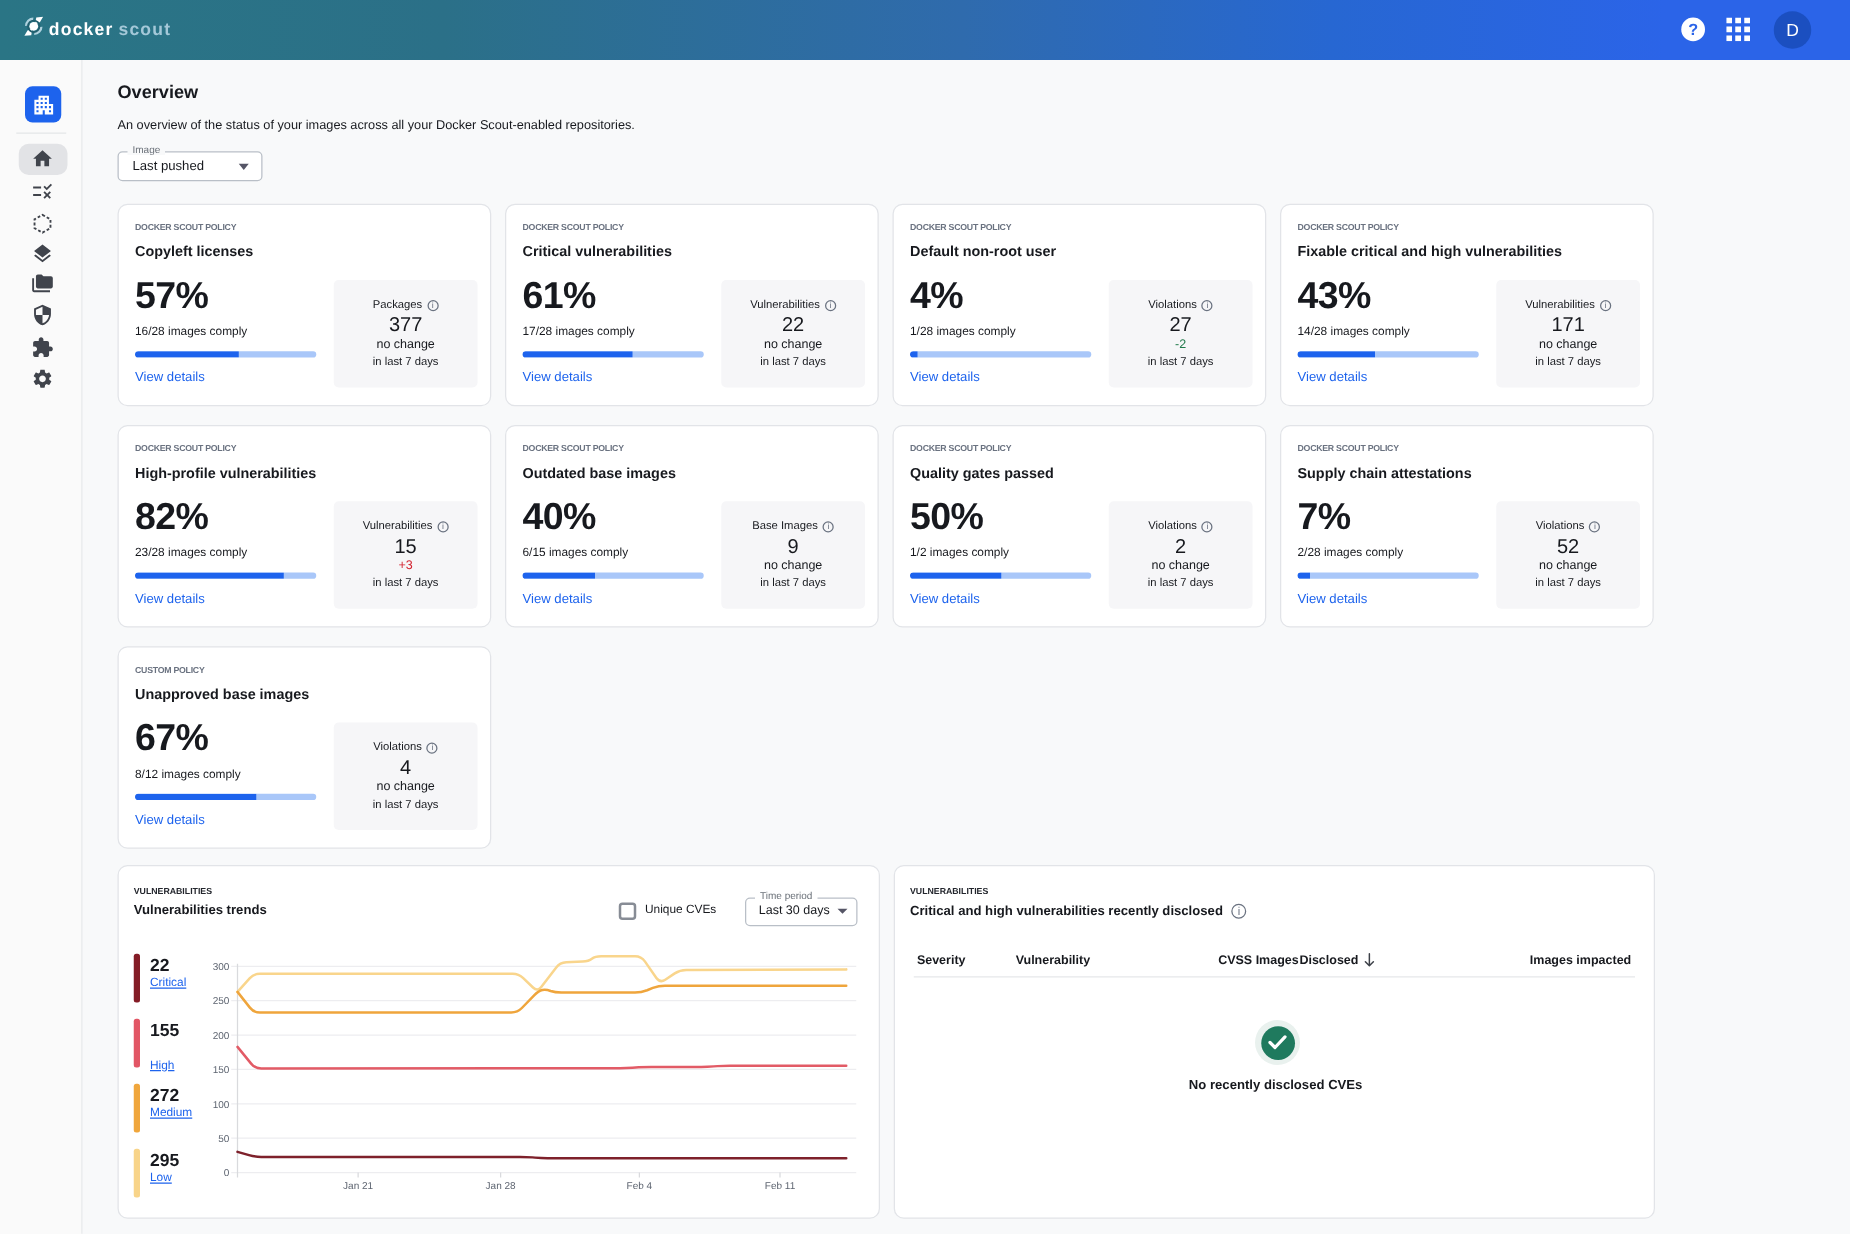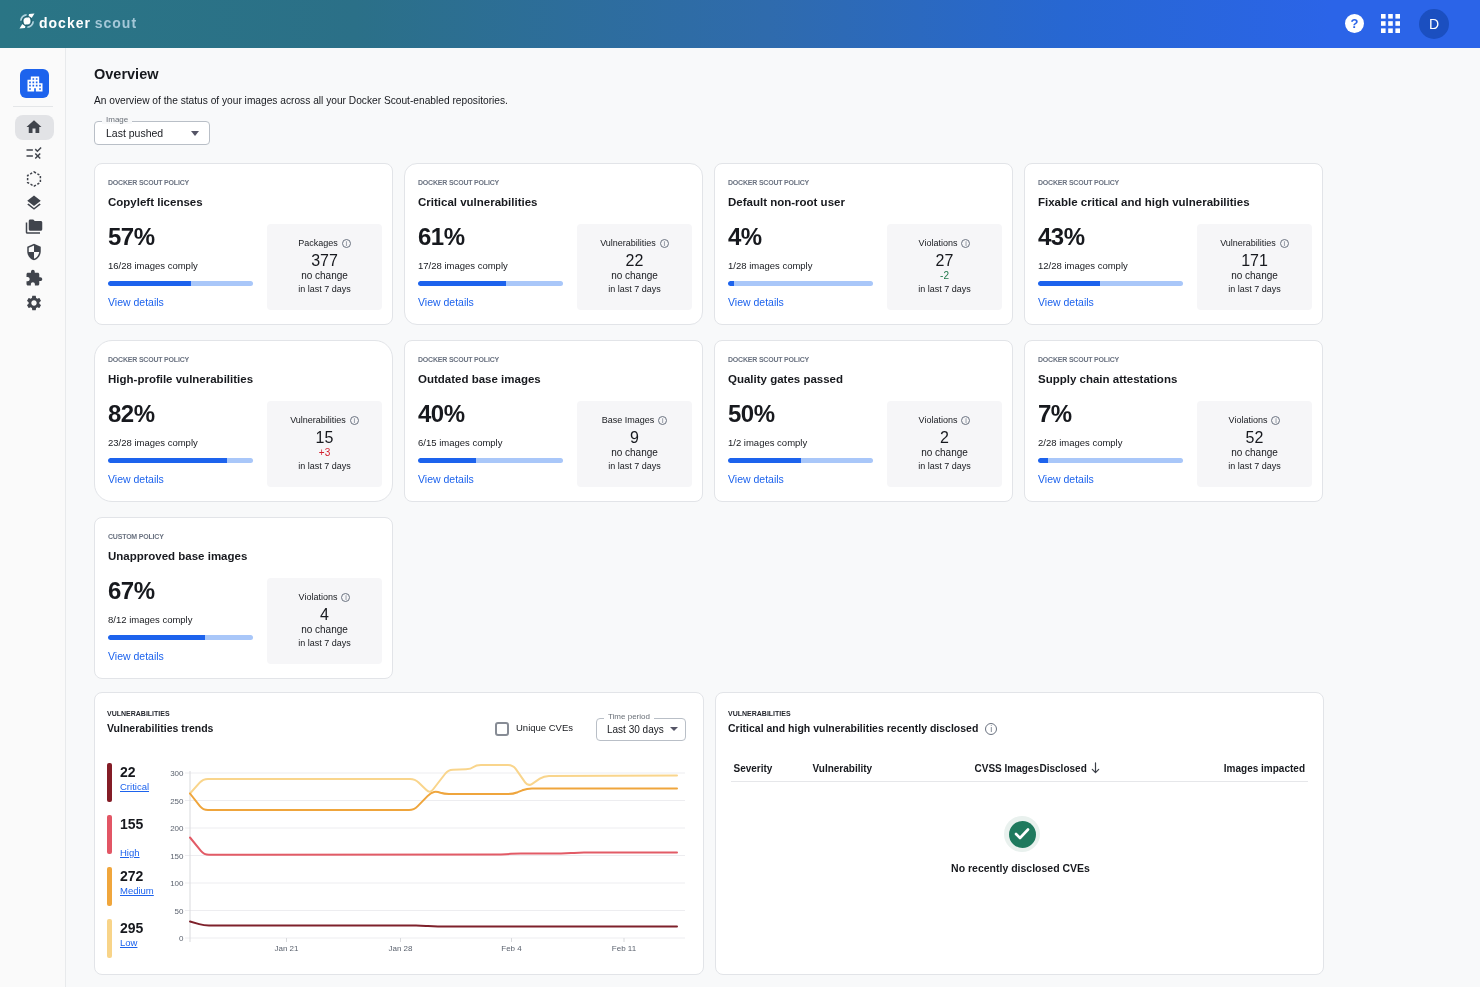--- a/index.html
+++ b/index.html
@@ -29,21 +29,21 @@
 
 .sel { position:absolute; background:#fff; border:1px solid #b9bfc7; border-radius:4px; }
 .sel .lab { position:absolute; top:-7px; font-size:8px; color:#6a7078; padding:0 4px; line-height:9px; }
 .sel .val { position:absolute; left:11px; top:50%; transform:translateY(-50%); font-size:10.5px; }
 .caret { position:absolute; right:10px; top:50%; margin-top:-2px; width:0; height:0;
   border-left:4.4px solid transparent; border-right:4.4px solid transparent; border-top:5px solid #556; }
 
 .card { position:absolute; width:299px; height:162px; background:#fff; border:1px solid #e2e4e8; border-radius:8px; }
 .card .plabel { position:absolute; left:13px; top:15px; font-size:7px; font-weight:bold; letter-spacing:-0.2px; line-height:7px; color:#6a7280; }
 .card .ptitle { position:absolute; left:13px; top:32px; font-size:11.5px; font-weight:bold; line-height:12px; white-space:nowrap; }
-.card .pct { position:absolute; left:13px; top:62px; font-size:24px; font-weight:bold; line-height:21px; letter-spacing:-0.5px; }
+.card .pct { position:absolute; left:13px; top:62px; font-size:30px; font-weight:bold; line-height:21px; letter-spacing:-0.5px; }
 .card .comply { position:absolute; left:13px; top:96.5px; font-size:9.5px; line-height:9.5px; }
 .card .track { position:absolute; left:13px; top:117px; width:145px; height:5px; border-radius:3px; background:#a9c7f9; overflow:hidden; }
 .card .fill { height:5px; background:#1d63ed; border-radius:3px 0 0 3px; }
 .card .vlink { position:absolute; left:13px; top:133px; font-size:10.5px; line-height:11px; color:#1d63ed; }
 .card .statbox { position:absolute; left:172px; top:60px; width:115px; height:86px; border-radius:4px; background:#f6f6f8; text-align:center; }
 .statbox .slab { position:absolute; left:0; width:115px; top:15px; font-size:9px; line-height:9px; }
 .statbox .snum { position:absolute; left:0; width:115px; top:29px; font-size:16px; font-weight:normal; line-height:15px; }
 .statbox .strend { position:absolute; left:0; width:115px; top:47px; font-size:10px; line-height:10px; }
 .statbox .snote { position:absolute; left:0; width:115px; top:61px; font-size:9px; line-height:9px; }
 .green { color:#217a4b; } .red { color:#d3222f; }
@@ -138,21 +138,21 @@
       <div class="fill" style="width:57%"></div>
     </div>
   <div class="vlink">View details</div>
   <div class="statbox">
     <div class="slab">Packages<span class="info">i</span></div>
     <div class="snum">377</div>
     <div class="strend">no change</div>
     <div class="snote">in last 7 days</div>
   </div>
 </div>
-<div class="card" style="left:404px; top:163px;border-radius:13px;">
+<div class="card" style="left:404px; top:163px;">
   <div class="plabel">DOCKER SCOUT POLICY</div>
   <div class="ptitle">Critical vulnerabilities</div>
   <div class="pct">61%</div>
   <div class="comply">17/28 images comply</div>
   <div class="track">
       <div class="fill" style="width:61%"></div>
     </div>
   <div class="vlink">View details</div>
   <div class="statbox">
     <div class="slab">Vulnerabilities<span class="info">i</span></div>
@@ -174,33 +174,33 @@
     <div class="slab">Violations<span class="info">i</span></div>
     <div class="snum">27</div>
     <div class="strend green">-2</div>
     <div class="snote">in last 7 days</div>
   </div>
 </div>
 <div class="card" style="left:1024px; top:163px;">
   <div class="plabel">DOCKER SCOUT POLICY</div>
   <div class="ptitle">Fixable critical and high vulnerabilities</div>
   <div class="pct">43%</div>
-  <div class="comply">12/28 images comply</div>
+  <div class="comply">14/28 images comply</div>
   <div class="track">
       <div class="fill" style="width:43%"></div>
     </div>
   <div class="vlink">View details</div>
   <div class="statbox">
     <div class="slab">Vulnerabilities<span class="info">i</span></div>
     <div class="snum">171</div>
     <div class="strend">no change</div>
     <div class="snote">in last 7 days</div>
   </div>
 </div>
-<div class="card" style="left:94px; top:340px;border-radius:18px;">
+<div class="card" style="left:94px; top:340px;">
   <div class="plabel">DOCKER SCOUT POLICY</div>
   <div class="ptitle">High-profile vulnerabilities</div>
   <div class="pct">82%</div>
   <div class="comply">23/28 images comply</div>
   <div class="track">
       <div class="fill" style="width:82%"></div>
     </div>
   <div class="vlink">View details</div>
   <div class="statbox">
     <div class="slab">Vulnerabilities<span class="info">i</span></div>

